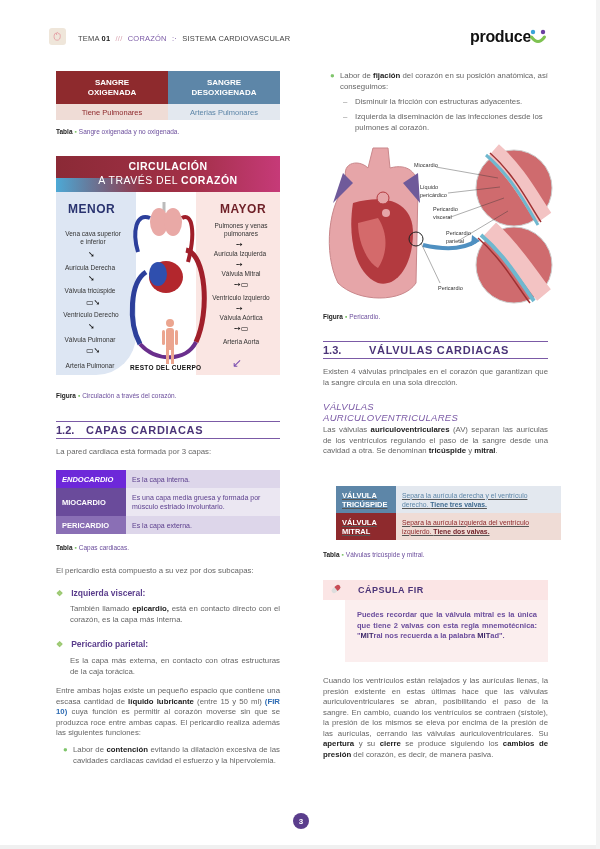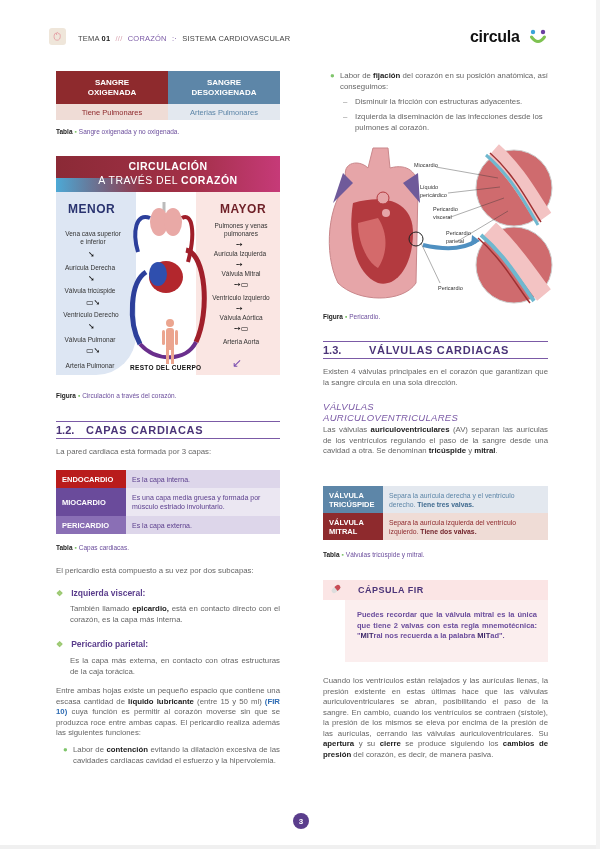--- a/index.html
+++ b/index.html
@@ -54,40 +54,40 @@
 
   .p { position:absolute; font-size:7.8px; line-height:10.5px; color:#666; text-align:justify; }
   .p b { color:#222; }
   .p .link { color:#2d6bb3; font-weight:bold; }
 
   
   .layers { position:absolute; left:56px; top:470px; width:224px; }
   .lrow { display:flex; }
   .lrow .k { width:70px; color:#fff; font-weight:bold; font-size:7.5px; padding-left:6px; display:flex; align-items:center; }
   .lrow .v { flex:1; font-size:7px; color:#5a3d8c; padding:0 6px; display:flex; align-items:center; line-height:9px; }
-  .r1 .k { background:#b91c1c; } .r1 .v { background:#ddd6ea; }
+  .r1 .k { background:#6d28d9;font-style:italic; } .r1 .v { background:#ddd6ea; }
   .r2 .k { background:#6a4b9b; } .r2 .v { background:#ebe7f2; }
   .r3 .k { background:#8a6fb5; } .r3 .v { background:#ddd6ea; }
 
   .subh { position:absolute; font-size:8.5px; color:#5a3d8c; font-weight:bold; }
   .subh .diamond { color:#9ac86f; margin-right:8px; font-size:8px; }
 
   .bullet { position:absolute; font-size:7.8px; line-height:10.5px; color:#666; text-align:justify; }
   .bullet .dot { position:absolute; left:-10px; top:0; color:#7fc56b; }
   .bullet b { color:#222; }
   .dash { position:absolute; font-size:7.8px; line-height:10.5px; color:#666; }
   .dash .d { position:absolute; left:-12px; top:0; color:#888; }
 
   
   .peri { position:absolute; left:318px; top:143px; width:236px; height:165px; }
 
   .italic-h { position:absolute; font-size:9.5px; color:#7b5aa6; font-style:italic; letter-spacing:0.3px; line-height:11px; }
 
   
-  .valves { position:absolute; left:323px; top:486px; width:225px; }
+  .valves { position:absolute; left:336px; top:486px; width:225px;text-decoration:underline; }
   .vrow { display:flex; height:27px; }
   .vrow .k { width:60px; color:#fff; font-weight:bold; font-size:7.5px; padding-left:6px; display:flex; align-items:center; line-height:9px; }
   .vrow .v { flex:1; font-size:6.8px; padding:0 6px; display:flex; align-items:center; line-height:9px; }
   .v1 .k { background:#5d86a8; } .v1 .v { background:#e3e8ef; color:#5d86a8; }
   .v2 .k { background:#8e2a2d; } .v2 .v { background:#efdcd6; color:#8e2a2d; }
   .v1 .v b { color:#3f6a8f; } .v2 .v b { color:#6e1f27; }
 
   
   .caps-head { position:absolute; left:323px; top:580px; width:225px; height:20px; background:#fbe5e5; }
   .caps-body { position:absolute; left:345px; top:600px; width:203px; height:62px; background:#fbeeee; }
@@ -110,21 +110,21 @@
       </svg>
   </div>
   <div class="hdr-text">
     <span>TEMA</span>
     <b>01</b>
     <span class="hdr-sep">///</span>
     <span class="hdr-topic">CORAZÓN</span>
     <span class="hdr-arrow">:·</span>
     <span>SISTEMA CARDIOVASCULAR</span>
   </div>
-  <div class="logo">circula</div>
+  <div class="logo">produce</div>
   <svg class="logo-smile" viewBox="0 0 18 18">
     <circle cx="4" cy="4" r="2.2" fill="#3aa3d8"></circle>
     <circle cx="14" cy="4" r="2.2" fill="#6b3fa0"></circle>
     <path d="M2.5 9 Q9 18 15.5 9" stroke="#7ec251" stroke-width="3" fill="none" stroke-linecap="round"></path>
   </svg>
 </div>
 
 <div class="blood">
   <div class="hrow">
     <div class="c1">

